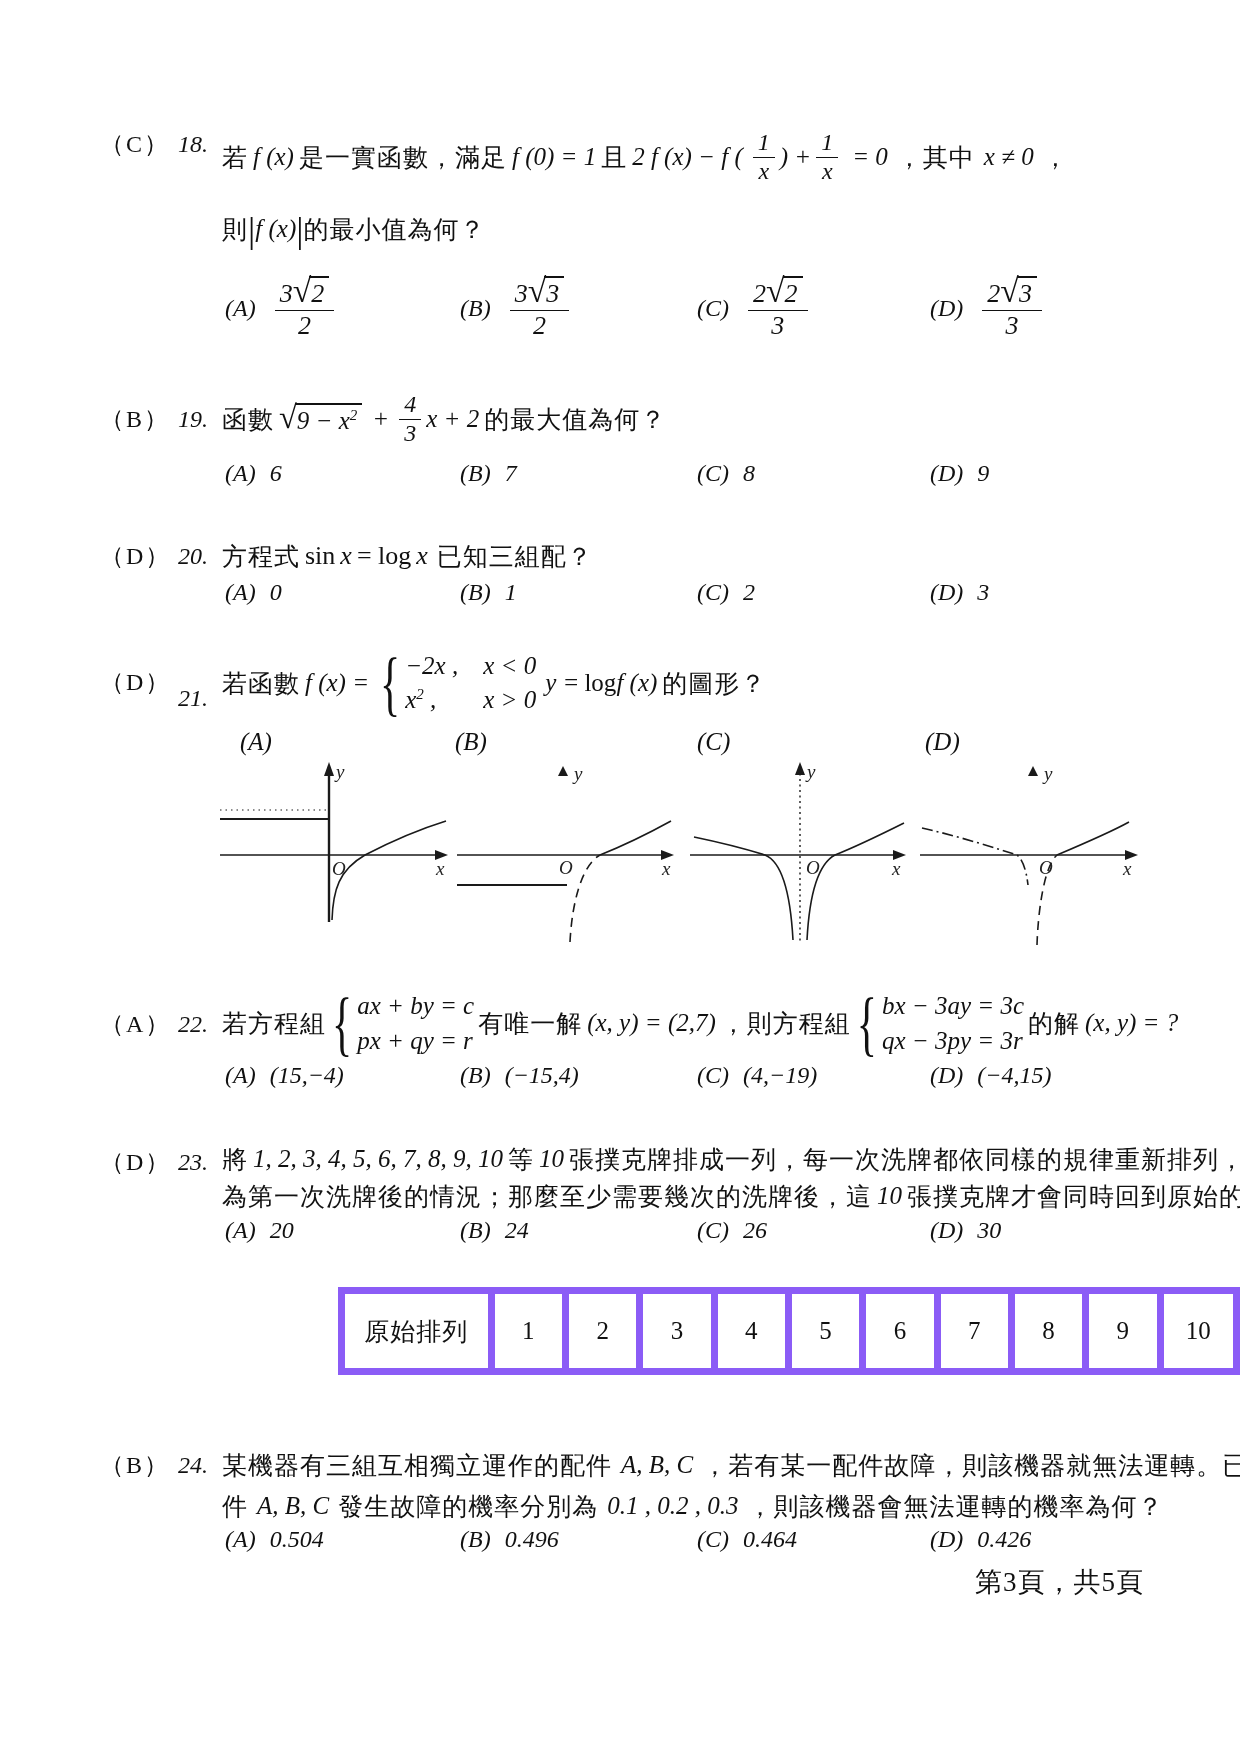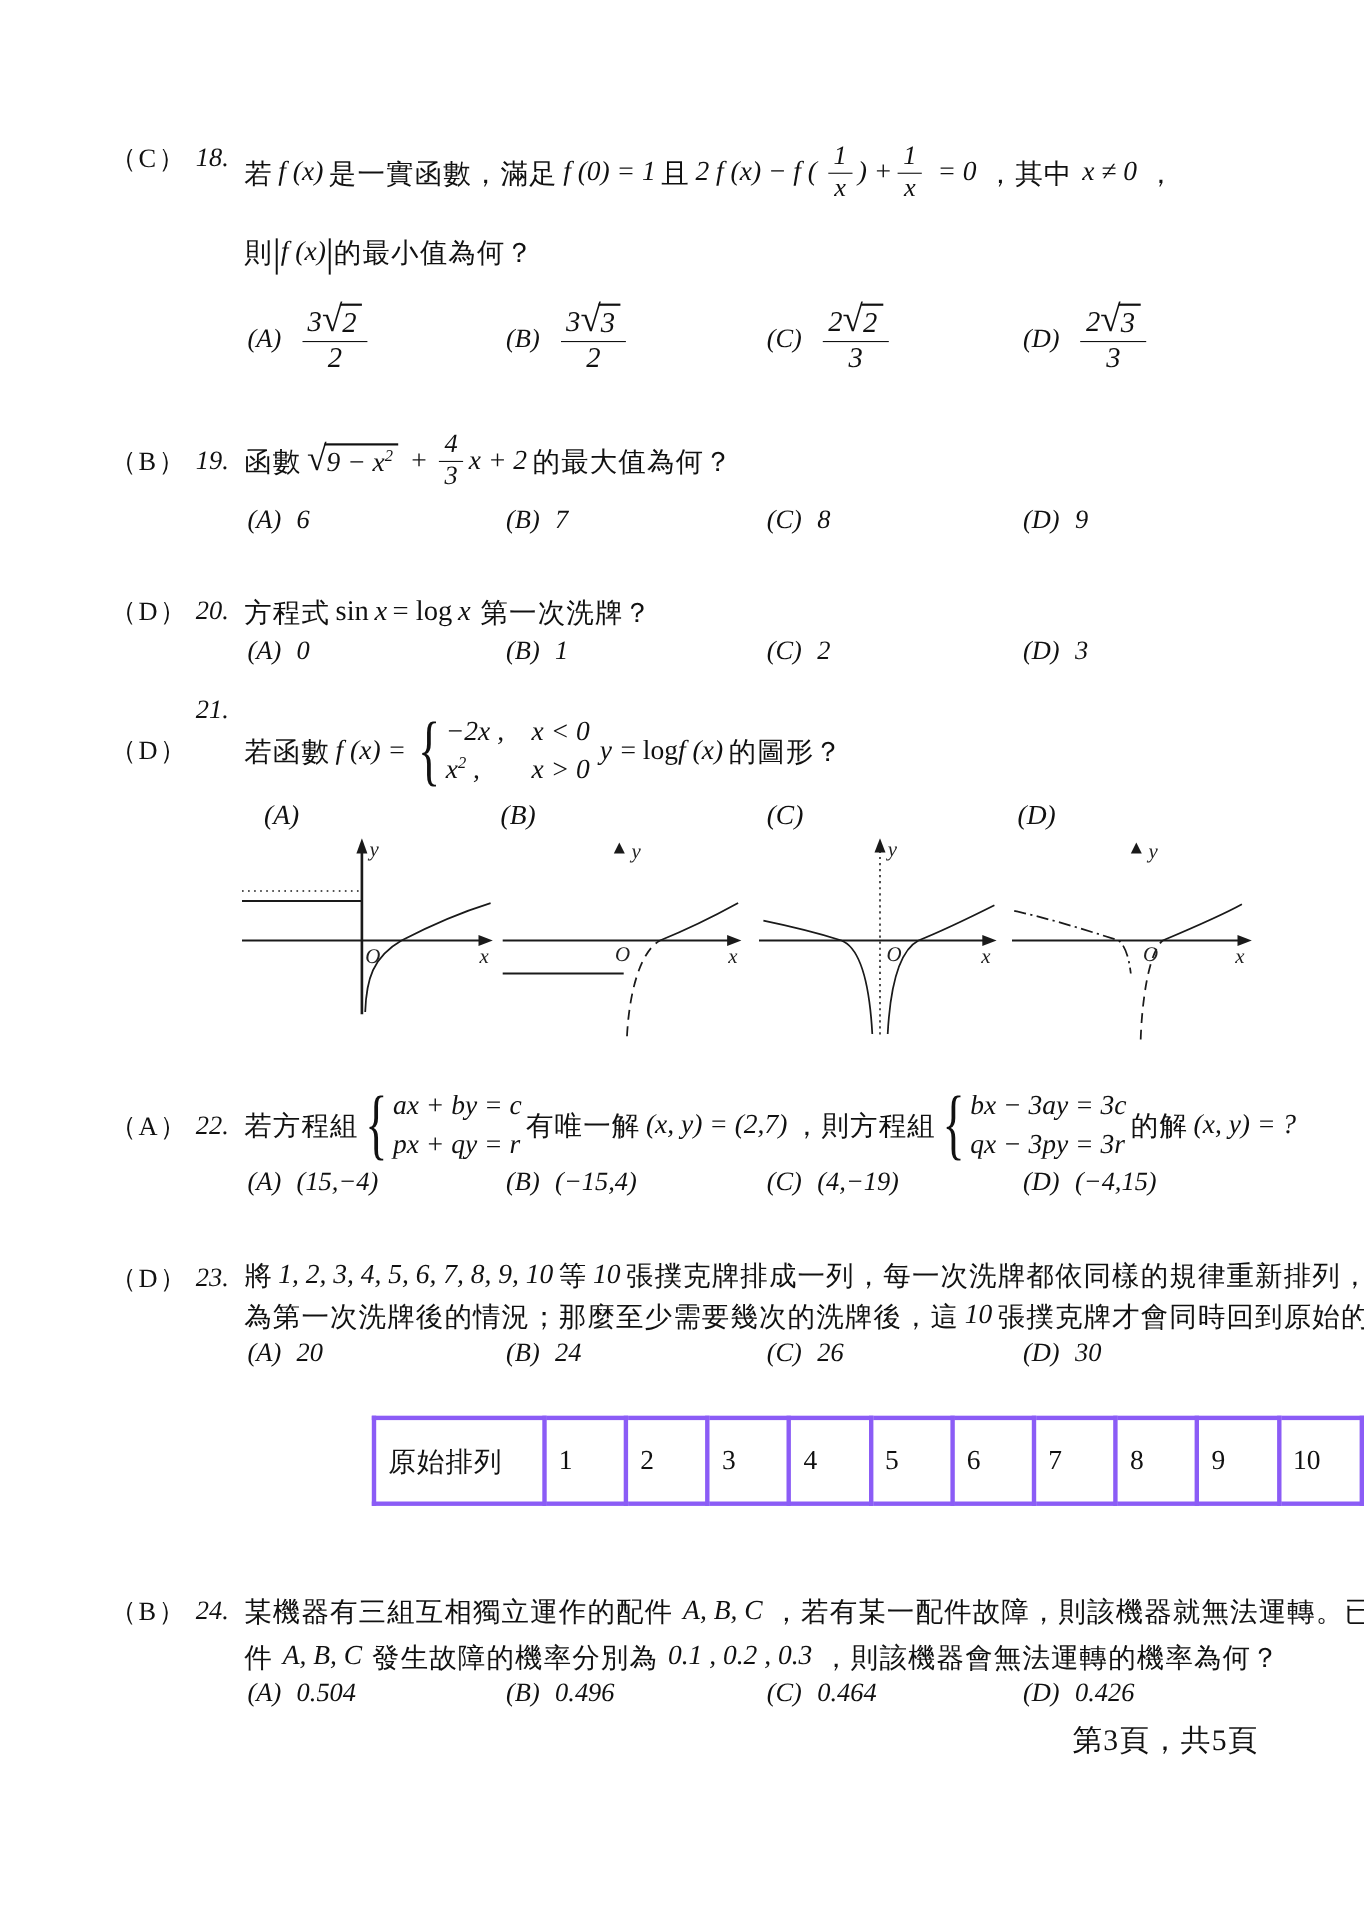--- a/index.html
+++ b/index.html
@@ -38,21 +38,21 @@
   .opt .olab{margin-right:14px;}
   .o1{left:0;}.o2{left:235px;}.o3{left:472px;}.o4{left:705px;}
   .optsfr{height:80px;}
   .optsfr .opt{height:80px;}
   
   .graph{position:absolute;top:762px;}
   .glabel{position:absolute;top:728px;font-size:25px;font-style:italic;}
   svg text{font-family:"Liberation Serif","DejaVu Serif",serif;font-style:italic;font-size:19px;fill:#222;}
   
   .ptable{position:absolute;left:338px;top:1287px;border-collapse:collapse;}
-  .ptable td{border:4px solid #8b5cf6;font-size:25px;height:52px;padding:11px;}
+  .ptable td{border:7px solid #8b5cf6;text-align:center;font-size:25px;height:52px;padding:11px;}
   .ptable td.lab{width:140px;letter-spacing:1px;}
   .ptable td.c{width:52px;font-style:normal;}
   .footer{position:absolute;left:975px;top:1564px;font-size:27px;letter-spacing:1px;}
 </style>
 </head>
 <body>
 
 <div class="page">
 
   <div class="marker" style="top:128px">（C）</div>
@@ -164,21 +164,21 @@
   </div>
 
   <div class="marker" style="top:540px">（D）</div>
   <div class="qnum" style="top:543px">20.</div>
   <div class="frow" style="left:222px;top:538px;height:36px">
     <span class="cn">方程式</span>
     <span class="rm sp" style="font-size:26px">sin</span>
     <span class="it" style="font-size:26px">x</span>
     <span class="rm sp" style="font-size:26px">= log</span>
     <span class="it" style="font-size:26px">x</span>
-    <span class="cn spl">第一次洗牌？</span>
+    <span class="cn spl">已知三組配？</span>
   </div>
   <div class="opts" style="top:579px">
     <span class="opt o1">
         <span class="olab">(A)</span>
         <span>0</span>
       </span>
     <span class="opt o2">
         <span class="olab">(B)</span>
         <span>1</span>
       </span>
@@ -186,21 +186,21 @@
         <span class="olab">(C)</span>
         <span>2</span>
       </span>
     <span class="opt o4">
         <span class="olab">(D)</span>
         <span>3</span>
       </span>
   </div>
 
   <div class="marker" style="top:666px">（D）</div>
-  <div class="qnum" style="top:633px">21.</div>
+  <div class="qnum" style="top:685px">21.</div>
   <div class="frow" style="left:222px;top:646px;height:74px">
     <span class="cn">若函數</span>
     <span class="it sp">f (x) =</span>
     <span class="sys">
       <span class="brace">{</span>
       <span class="sysrows">
         <span class="pwrow">
             <span class="pwv">−2x ,</span>
             <span>x &lt; 0</span>
           </span>

